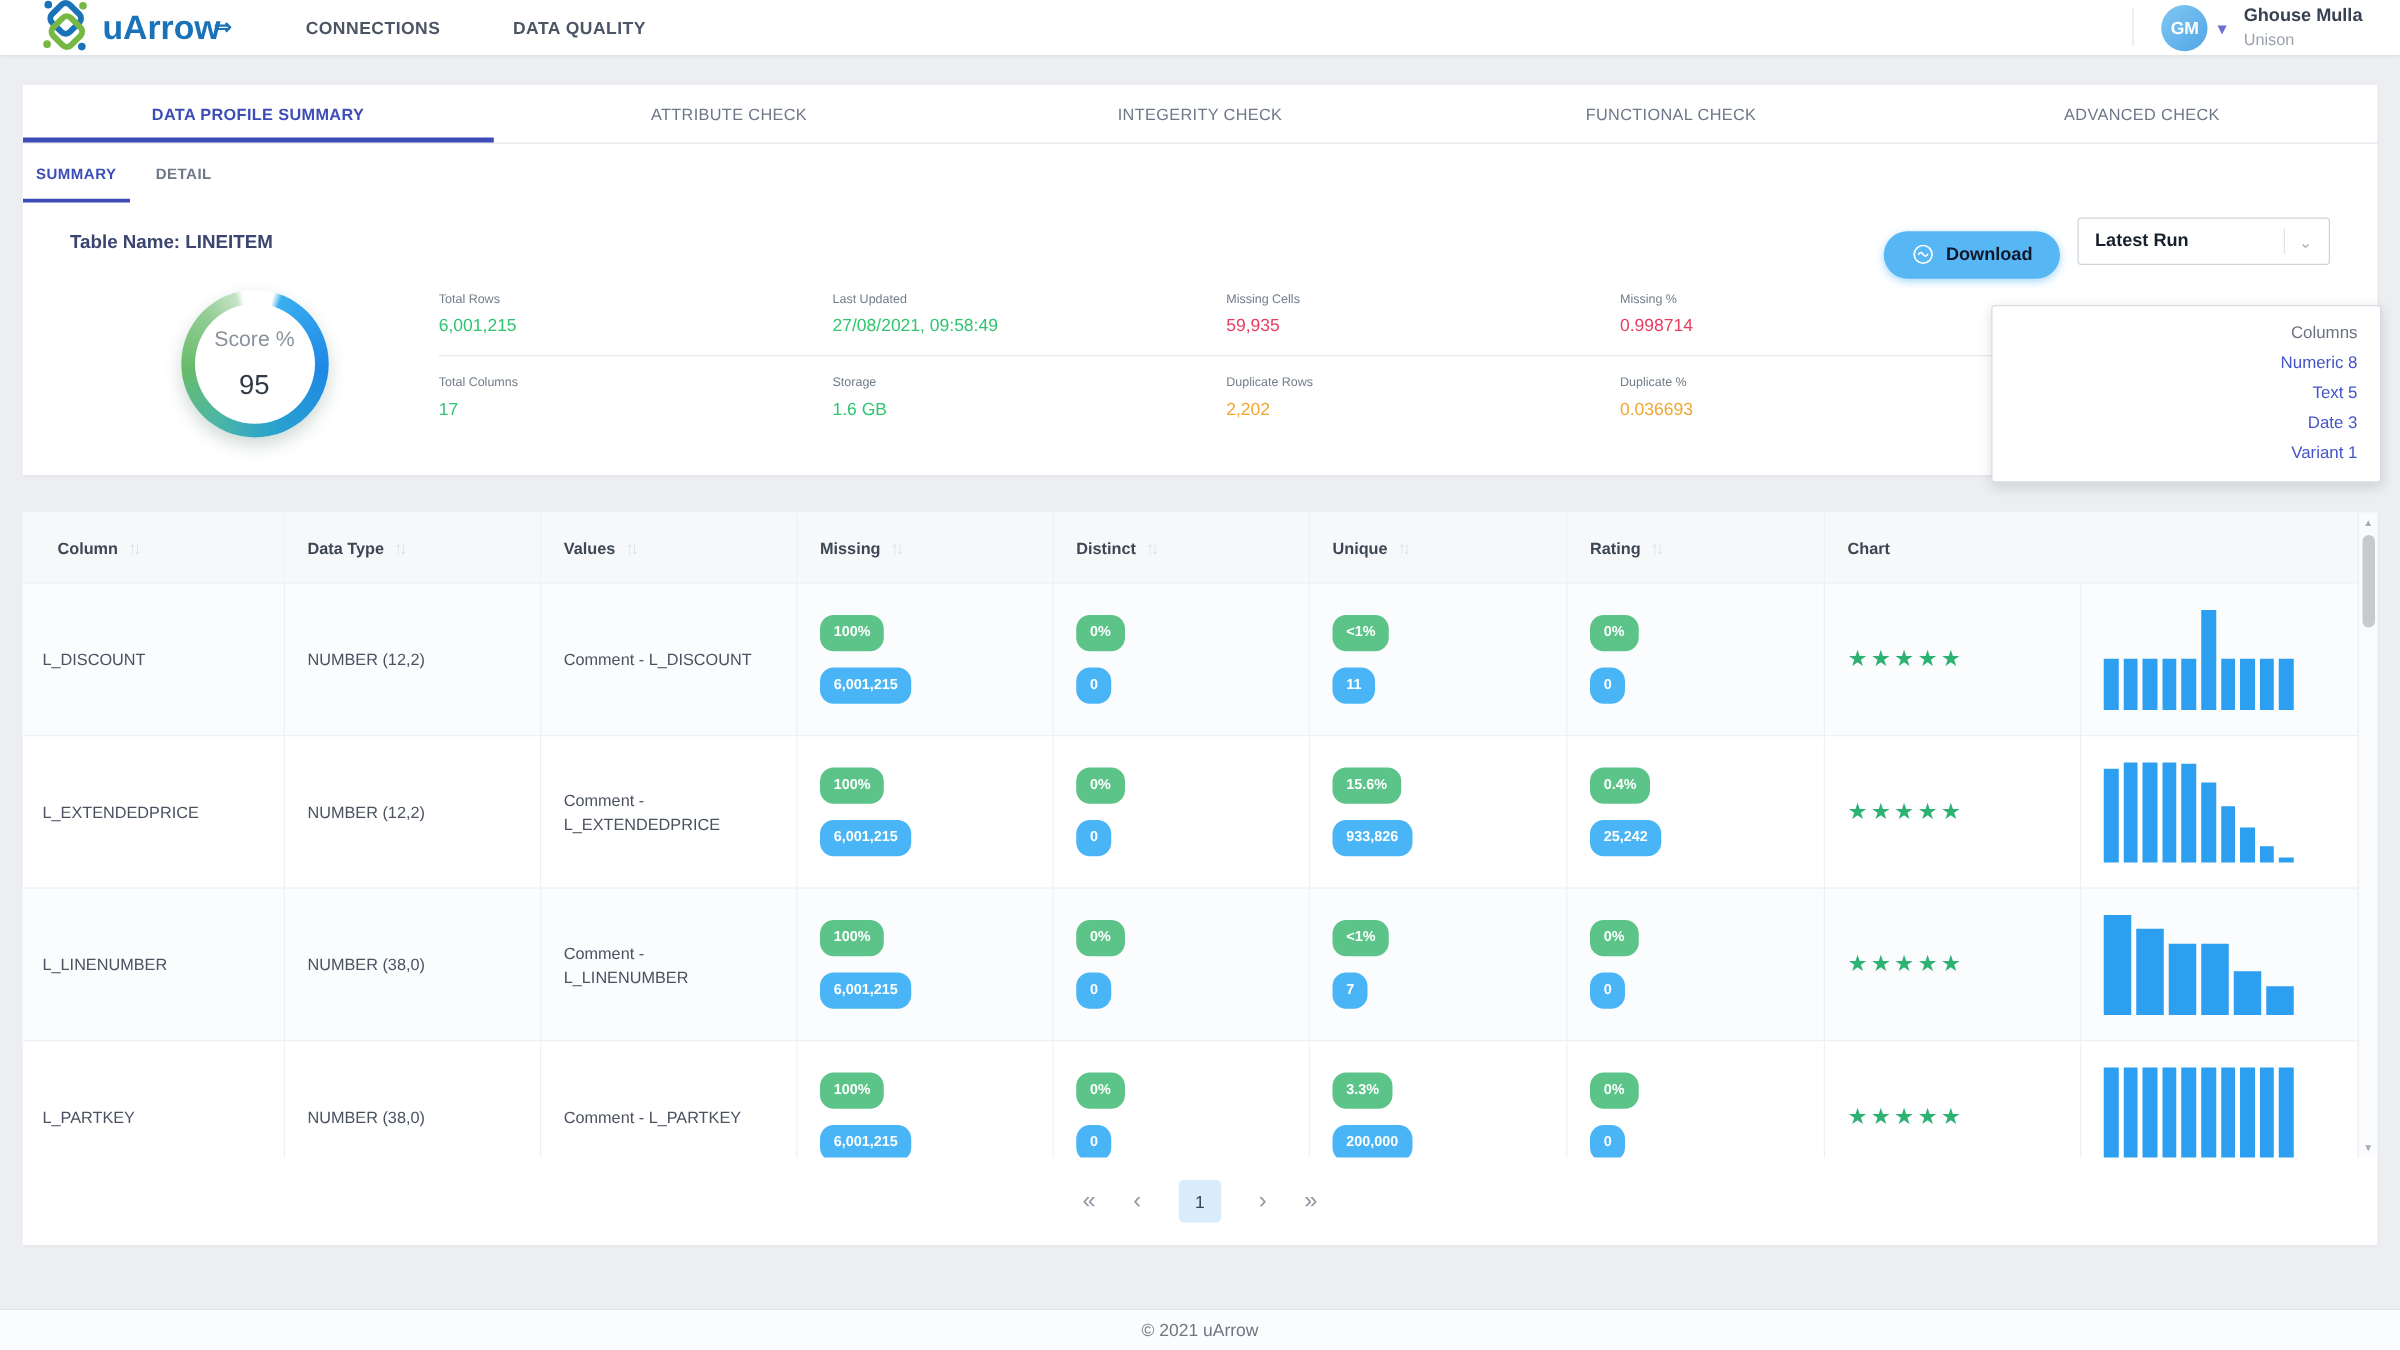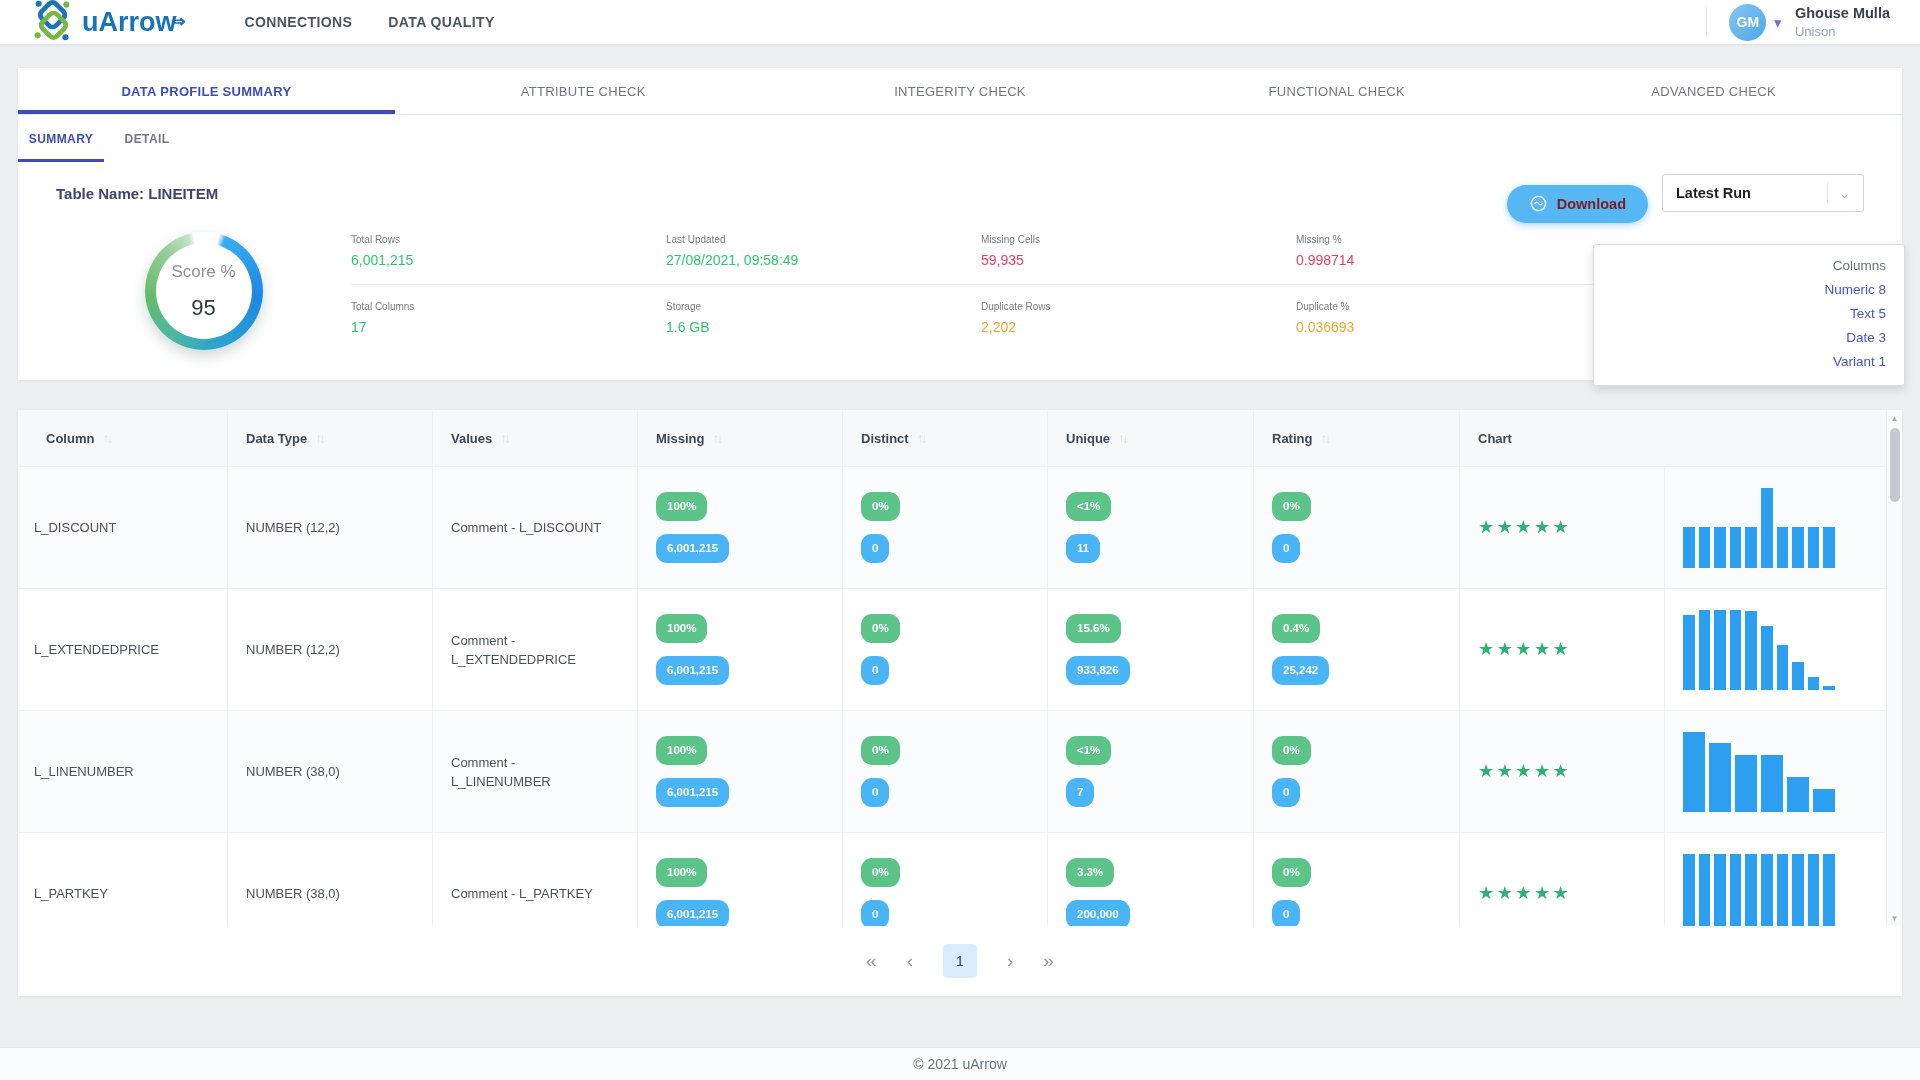--- a/index.html
+++ b/index.html
@@ -13,21 +13,21 @@
   }
 
   
   .navbar {
     height:44px; background:#ffffff; display:flex; align-items:center;
     padding:0 30px; box-shadow:0 1px 3px rgba(0,0,0,.07); position:relative; z-index:5;
   }
   .logo { display:flex; align-items:center; gap:6px; }
   .logo-text { font-size:27px; font-weight:bold; color:#1a73b8; position:relative; letter-spacing:0; }
   .logo-arrow { position:absolute; top:-11px; right:-3px; font-size:17px; font-weight:bold; color:#1a73b8; }
-  .nav-links { display:flex; gap:36px; margin-left:62px; }
+  .nav-links { display:flex; gap:58px; margin-left:62px; }
   .nav-link { font-size:14px; font-weight:bold; color:#4b5563; letter-spacing:.4px; cursor:pointer; }
   .nav-right { margin-left:auto; display:flex; align-items:center; }
   .nav-divider { width:1px; height:30px; background:#e3e6ea; margin-right:22px; }
   .avatar { width:37px; height:37px; border-radius:50%; background:linear-gradient(135deg,#83c7f1,#4ea6e7);
     color:#fff; font-weight:bold; font-size:14px; display:flex; align-items:center; justify-content:center; }
   .avatar-chevron { color:#6a6fd0; font-size:13px; font-weight:bold; margin:0 14px 0 8px; }
   .user-name { font-size:14.5px; font-weight:bold; color:#374151; }
   .user-org { font-size:13px; color:#9ca3af; margin-top:3px; }
 
   
@@ -38,21 +38,21 @@
   .tab.active { color:#3d4db7; font-weight:bold; box-shadow:inset 0 -4px 0 #3d4db7; }
   .subtabs-row { display:flex; height:47px; align-items:stretch; }
   .subtab { width:86px; display:flex; align-items:center; justify-content:center; font-size:12px;
     font-weight:bold; color:#6e7787; letter-spacing:.4px; cursor:pointer; }
   .subtab.active { color:#3d4db7; box-shadow:inset 0 -3px 0 #3d4db7; }
 
   
   .toolbar { display:flex; align-items:center; height:62px; padding:0 38px; }
   .table-name { font-size:15px; font-weight:bold; color:#3b4570; }
   .toolbar-right { margin-left:auto; display:flex; align-items:center; gap:14px; }
-  .download-btn { height:38px; border:none; border-radius:19px; background:#57b6f4; color:#7f1d1d;
+  .download-btn { height:38px; border:none; border-radius:19px; background:#57b6f4; color:#0f172a;
     font-family:inherit; font-size:14.5px; font-weight:bold; padding:0 22px; display:flex; align-items:center; gap:9px;
     cursor:pointer; box-shadow:0 2px 7px rgba(87,182,244,.55);margin-top:21px; }
   .run-select { width:202px; height:38px; border:1px solid #cfd5db; border-radius:3px; background:#fff;
     display:flex; align-items:center; padding:0 13px; cursor:pointer; }
   .run-select-value { font-size:14.5px; font-weight:bold; color:#16202b; }
   .run-select-sep { margin-left:auto; width:1px; height:20px; background:#dfe3e8; }
   .run-select-caret { color:#aeb5bd; font-size:13px; margin-left:11px; }
 
   
   .stats-row { display:flex; padding:2px 38px 30px; position:relative; }

